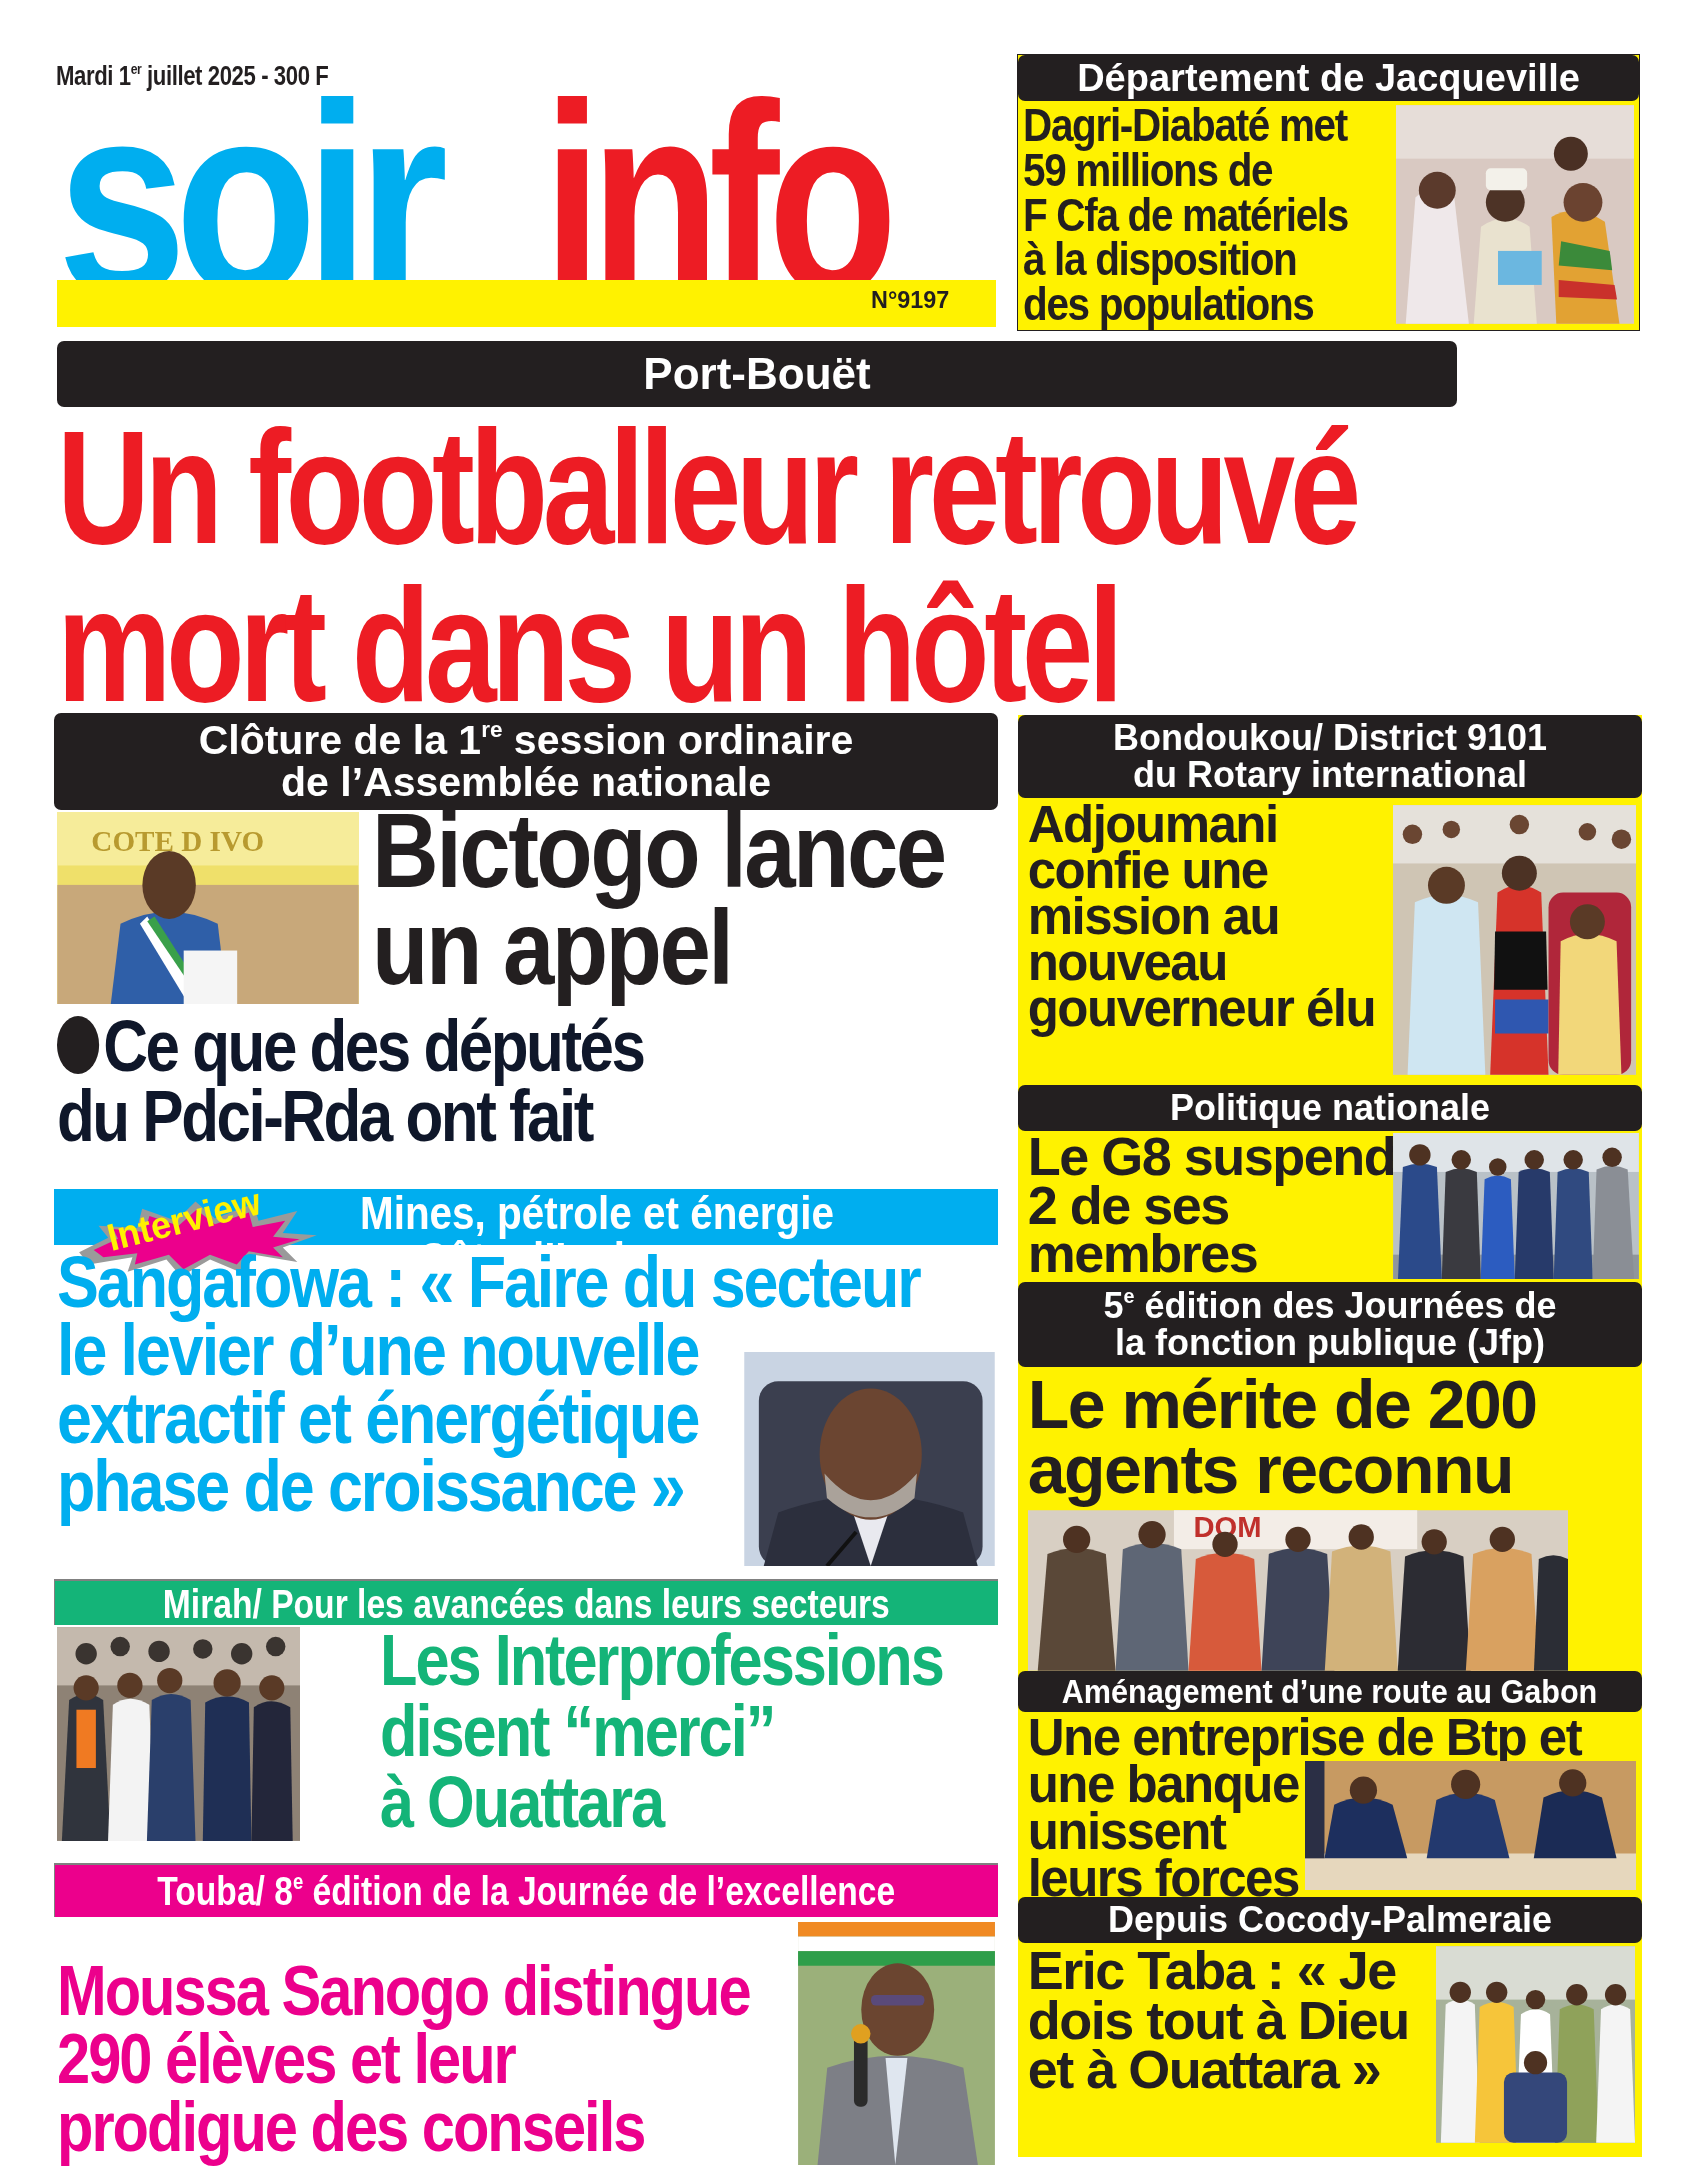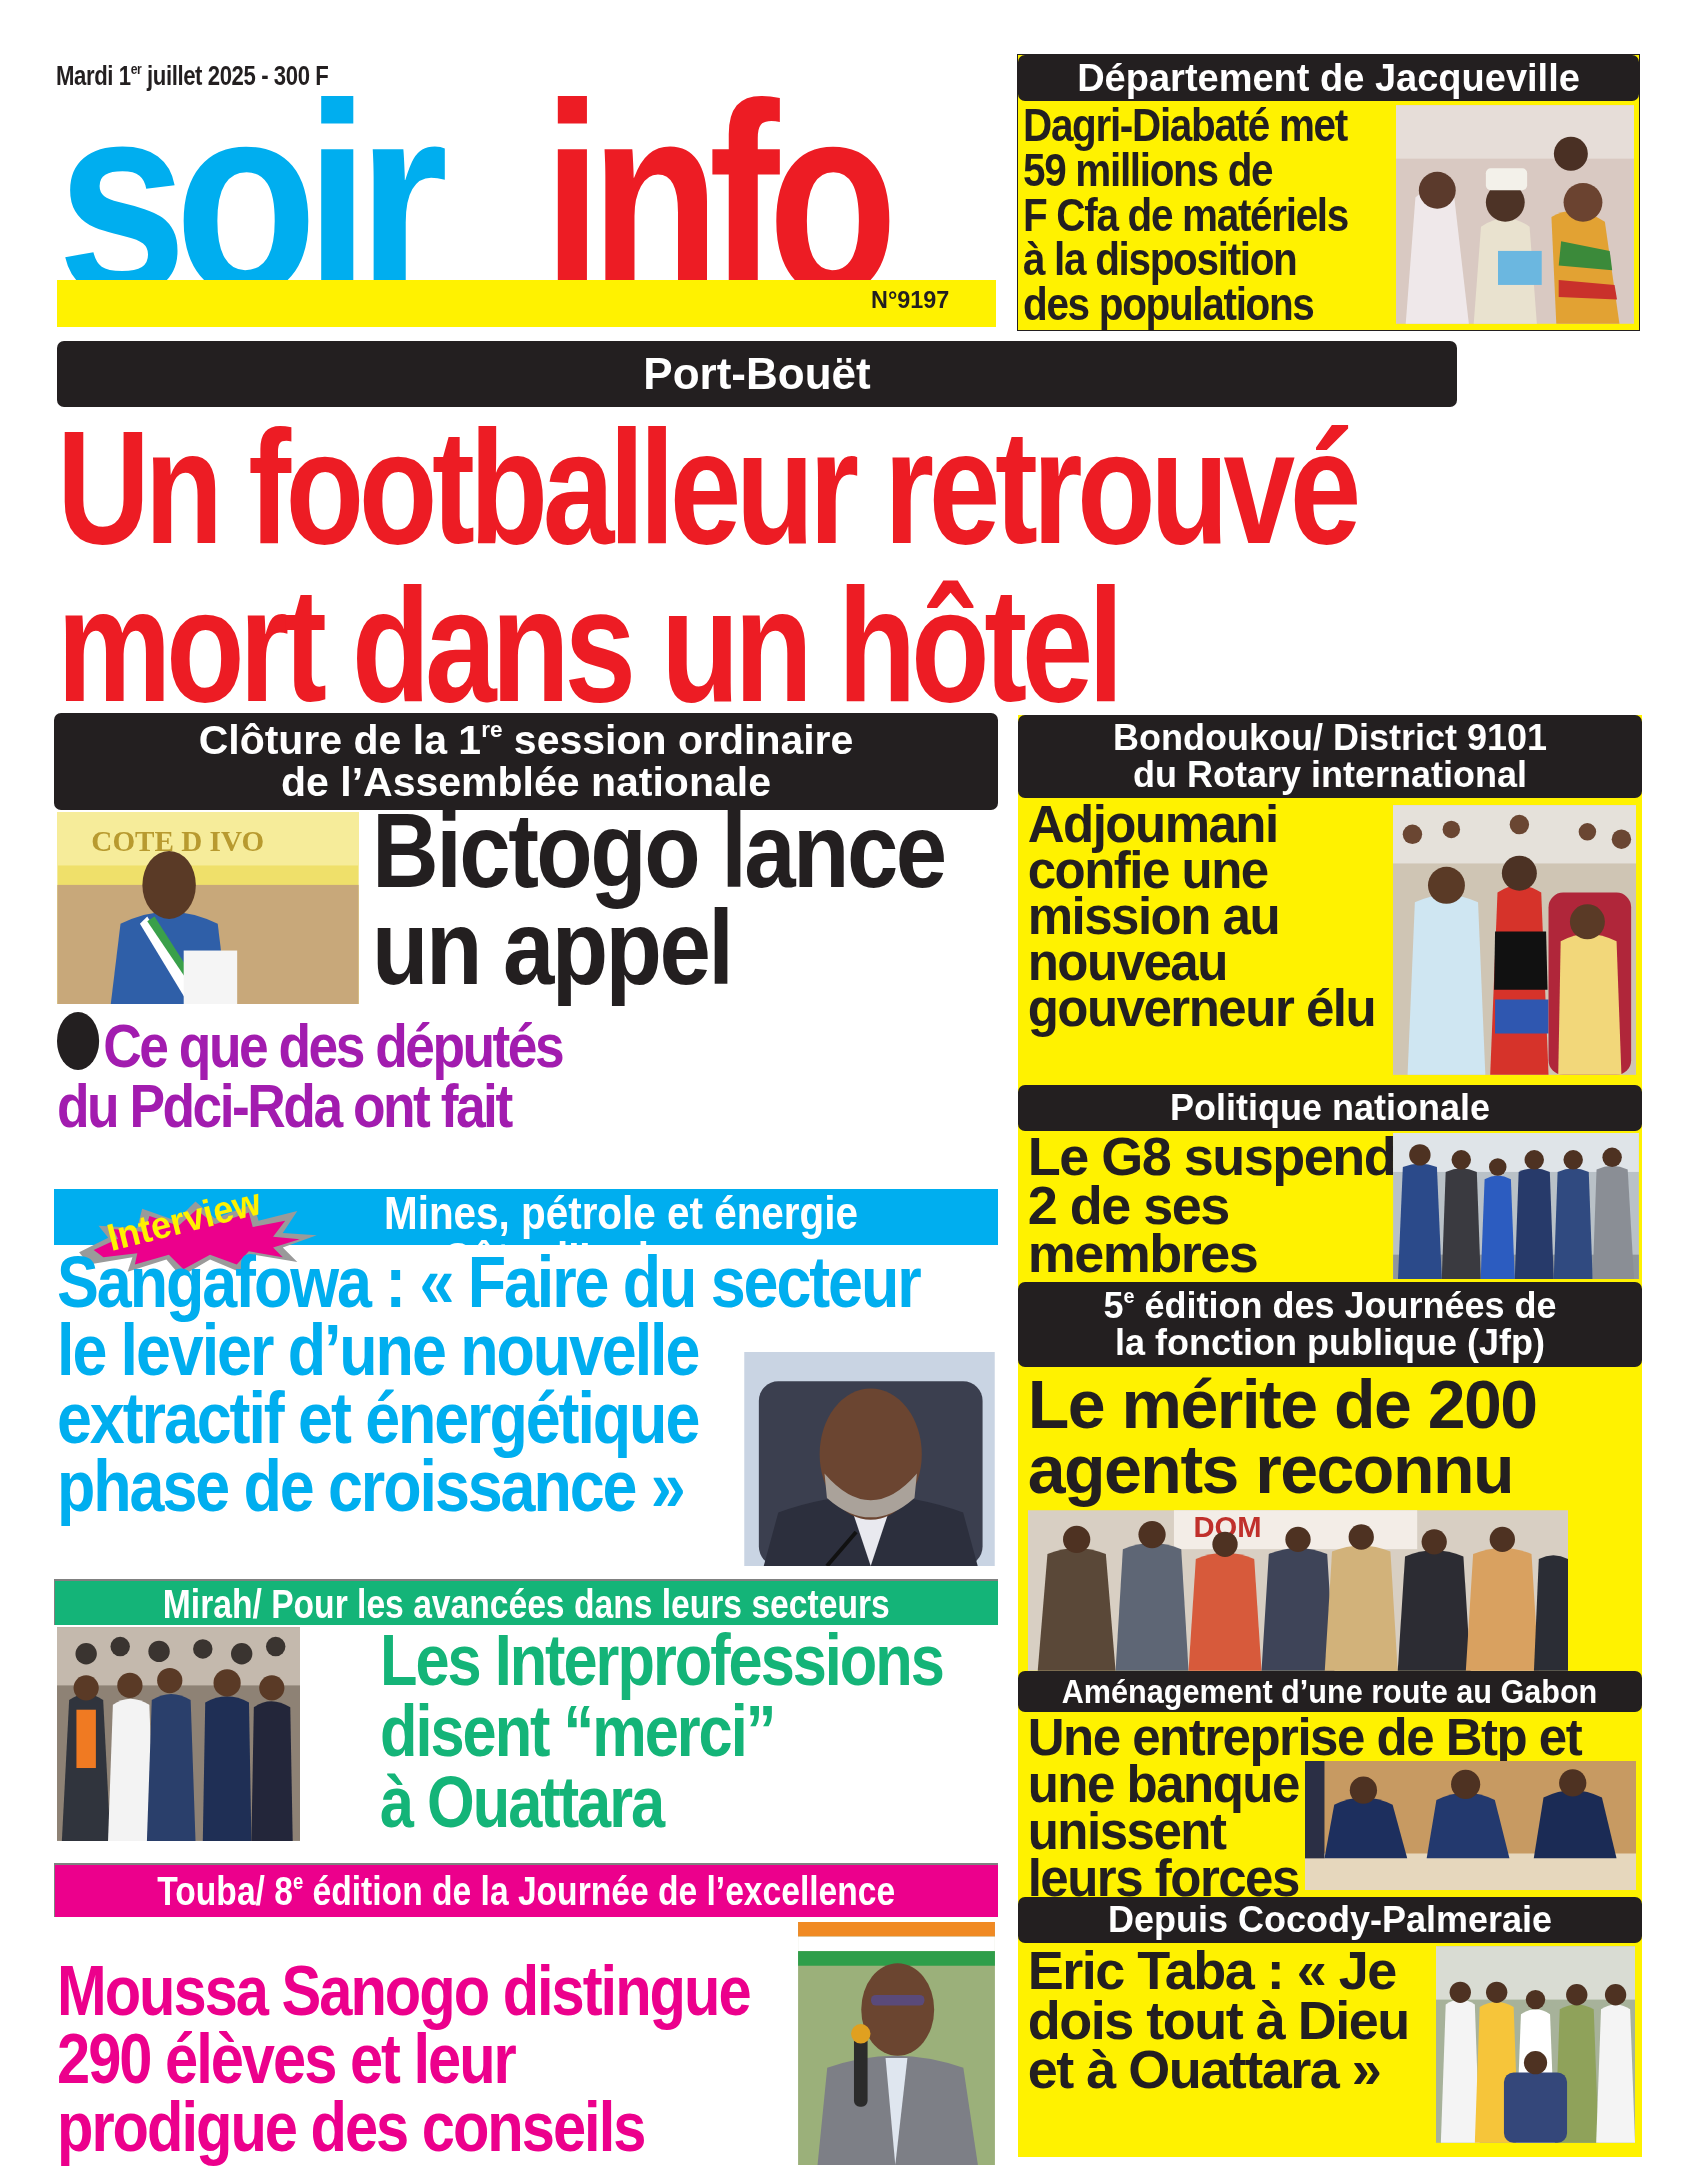--- a/index.html
+++ b/index.html
@@ -29,27 +29,27 @@
   
   #main-kicker { left: 57px; top: 341px; width: 1400px; height: 66px; font-size: 44px; }
   #main-hl { left: 57px; top: 409px; width: 1587px; color: #ed1c24; font-size: 161px; line-height: 0.98; letter-spacing: -6.8px; }
   #main-hl .cond { transform: scaleX(0.80); }
 
   
   #s-assemblee { left: 54px; top: 713px; width: 944px; height: 97px; font-size: 41px; }
   #assemblee-photo { left: 57px; top: 812px; width: 302px; height: 192px; }
   #assemblee-hl { left: 372px; top: 803px; font-size: 105px; line-height: 0.92; letter-spacing: -2.9px; }
   #assemblee-hl .cond { transform: scaleX(0.88); }
-  #assemblee-sub { left: 57px; top: 1012px; color: #a21caf; font-size: 62px; line-height: 0.97; letter-spacing: -2.9px; }
+  #assemblee-sub { left: 57px; top: 1012px; color: #0f172a; font-size: 72px; line-height: 0.97; letter-spacing: -2.9px; }
   #assemblee-sub .cond { transform: scaleX(0.86); }
   #bullet { display: inline-block; width: 49px; height: 58px; border-radius: 50%; background: #231f20; margin-right: 4.9px; vertical-align: -2.9px; }
 
   #s-interview { left: 54px; top: 1189px; width: 944px; height: 56px; background: #00aeef; }
   #interview-badge { position: absolute; left: 14.6px; top: 9.7px; width: 253px; height: 80px; }
-  #interview-kicker { position: absolute; left: 306px; top: 1px; color: #fff; font-size: 47px; line-height: 0.98; margin-left: 24px; }
+  #interview-kicker { position: absolute; left: 306px; top: 1px; color: #fff; font-size: 47px; line-height: 0.98; }
   #interview-kicker .cond { transform: scaleX(0.86); }
   #interview-hl { left: 57px; top: 1248px; color: #00aeef; font-size: 73px; line-height: 0.93; letter-spacing: -2.4px; }
   #interview-hl .cond { transform: scaleX(0.86); }
   #interview-photo { left: 744px; top: 1352px; width: 251px; height: 214px; }
 
   #s-mirah { left: 54px; top: 1579px; width: 944px; height: 46px; background: #14b478; color: #fff; font-size: 41px; text-align: center; border-top: 2.4px solid #808080; border-left: 1.9px solid #808080; }
   #s-mirah .cond { transform: scaleX(0.82); transform-origin: center top; }
   #mirah-photo { left: 57px; top: 1627px; width: 243px; height: 214px; }
   #mirah-hl { left: 380px; top: 1625px; color: #14b478; font-size: 73px; line-height: 0.97; letter-spacing: -2.4px; }
   #mirah-hl .cond { transform: scaleX(0.84); }

